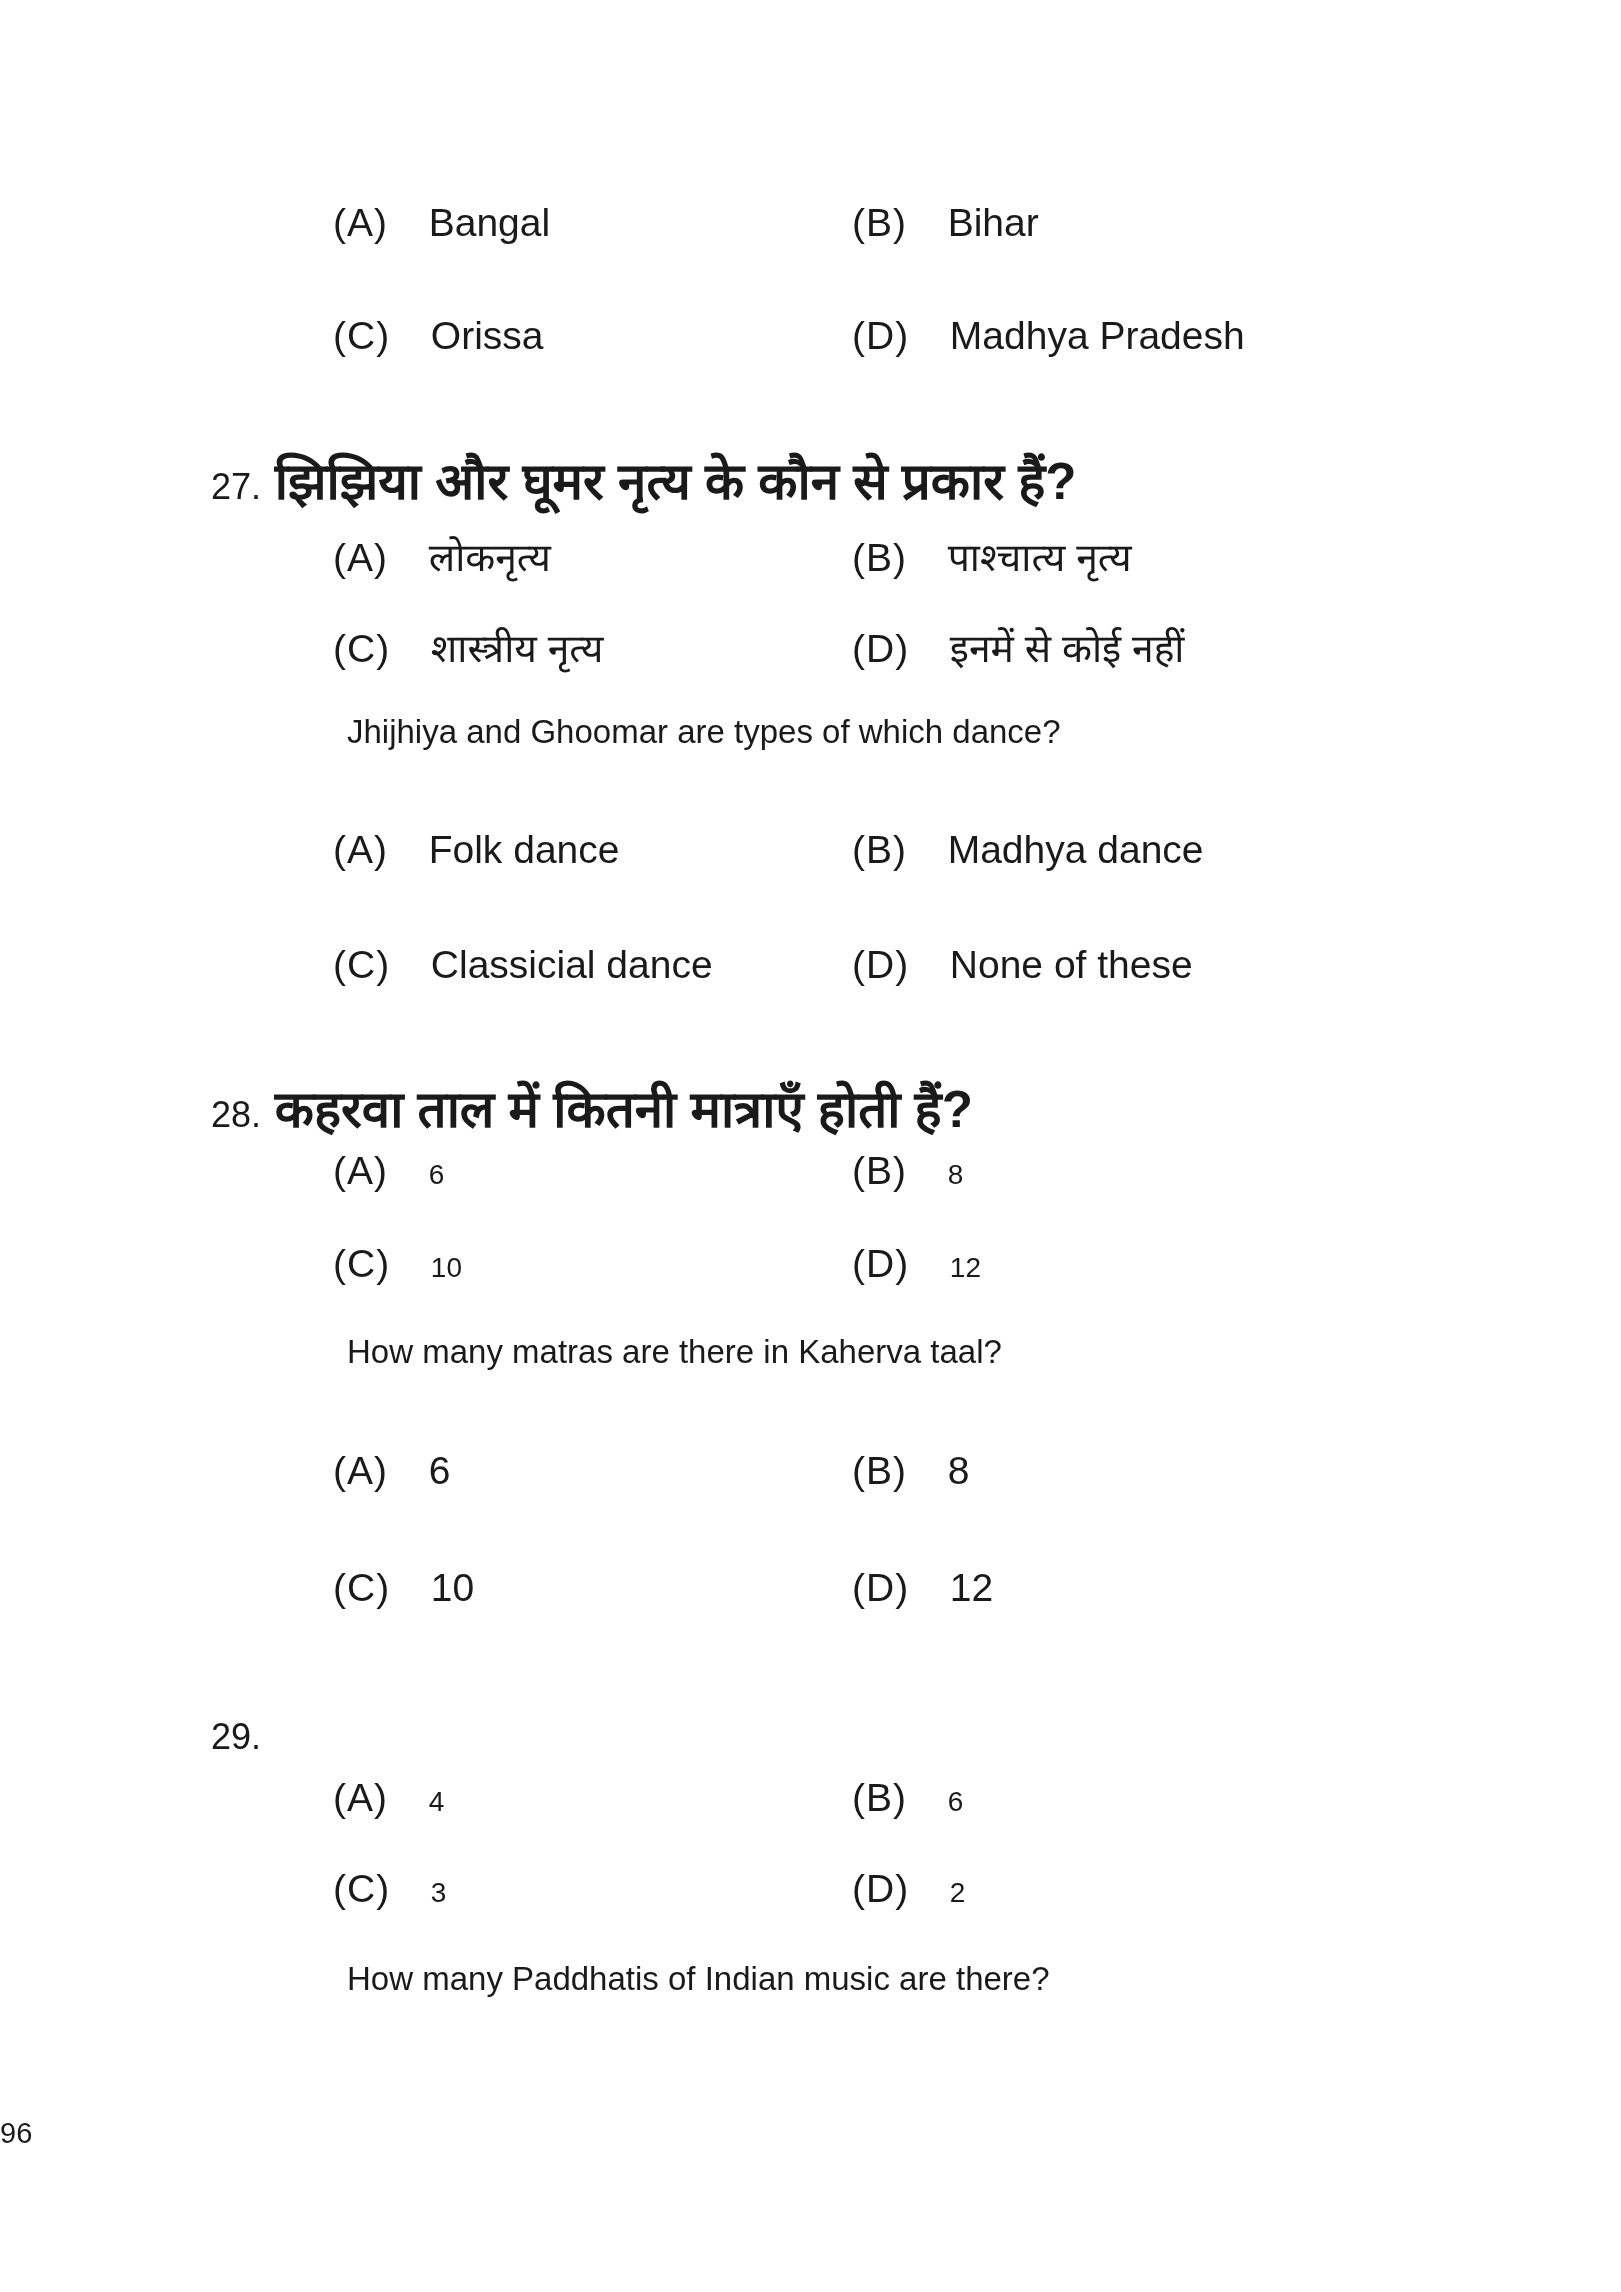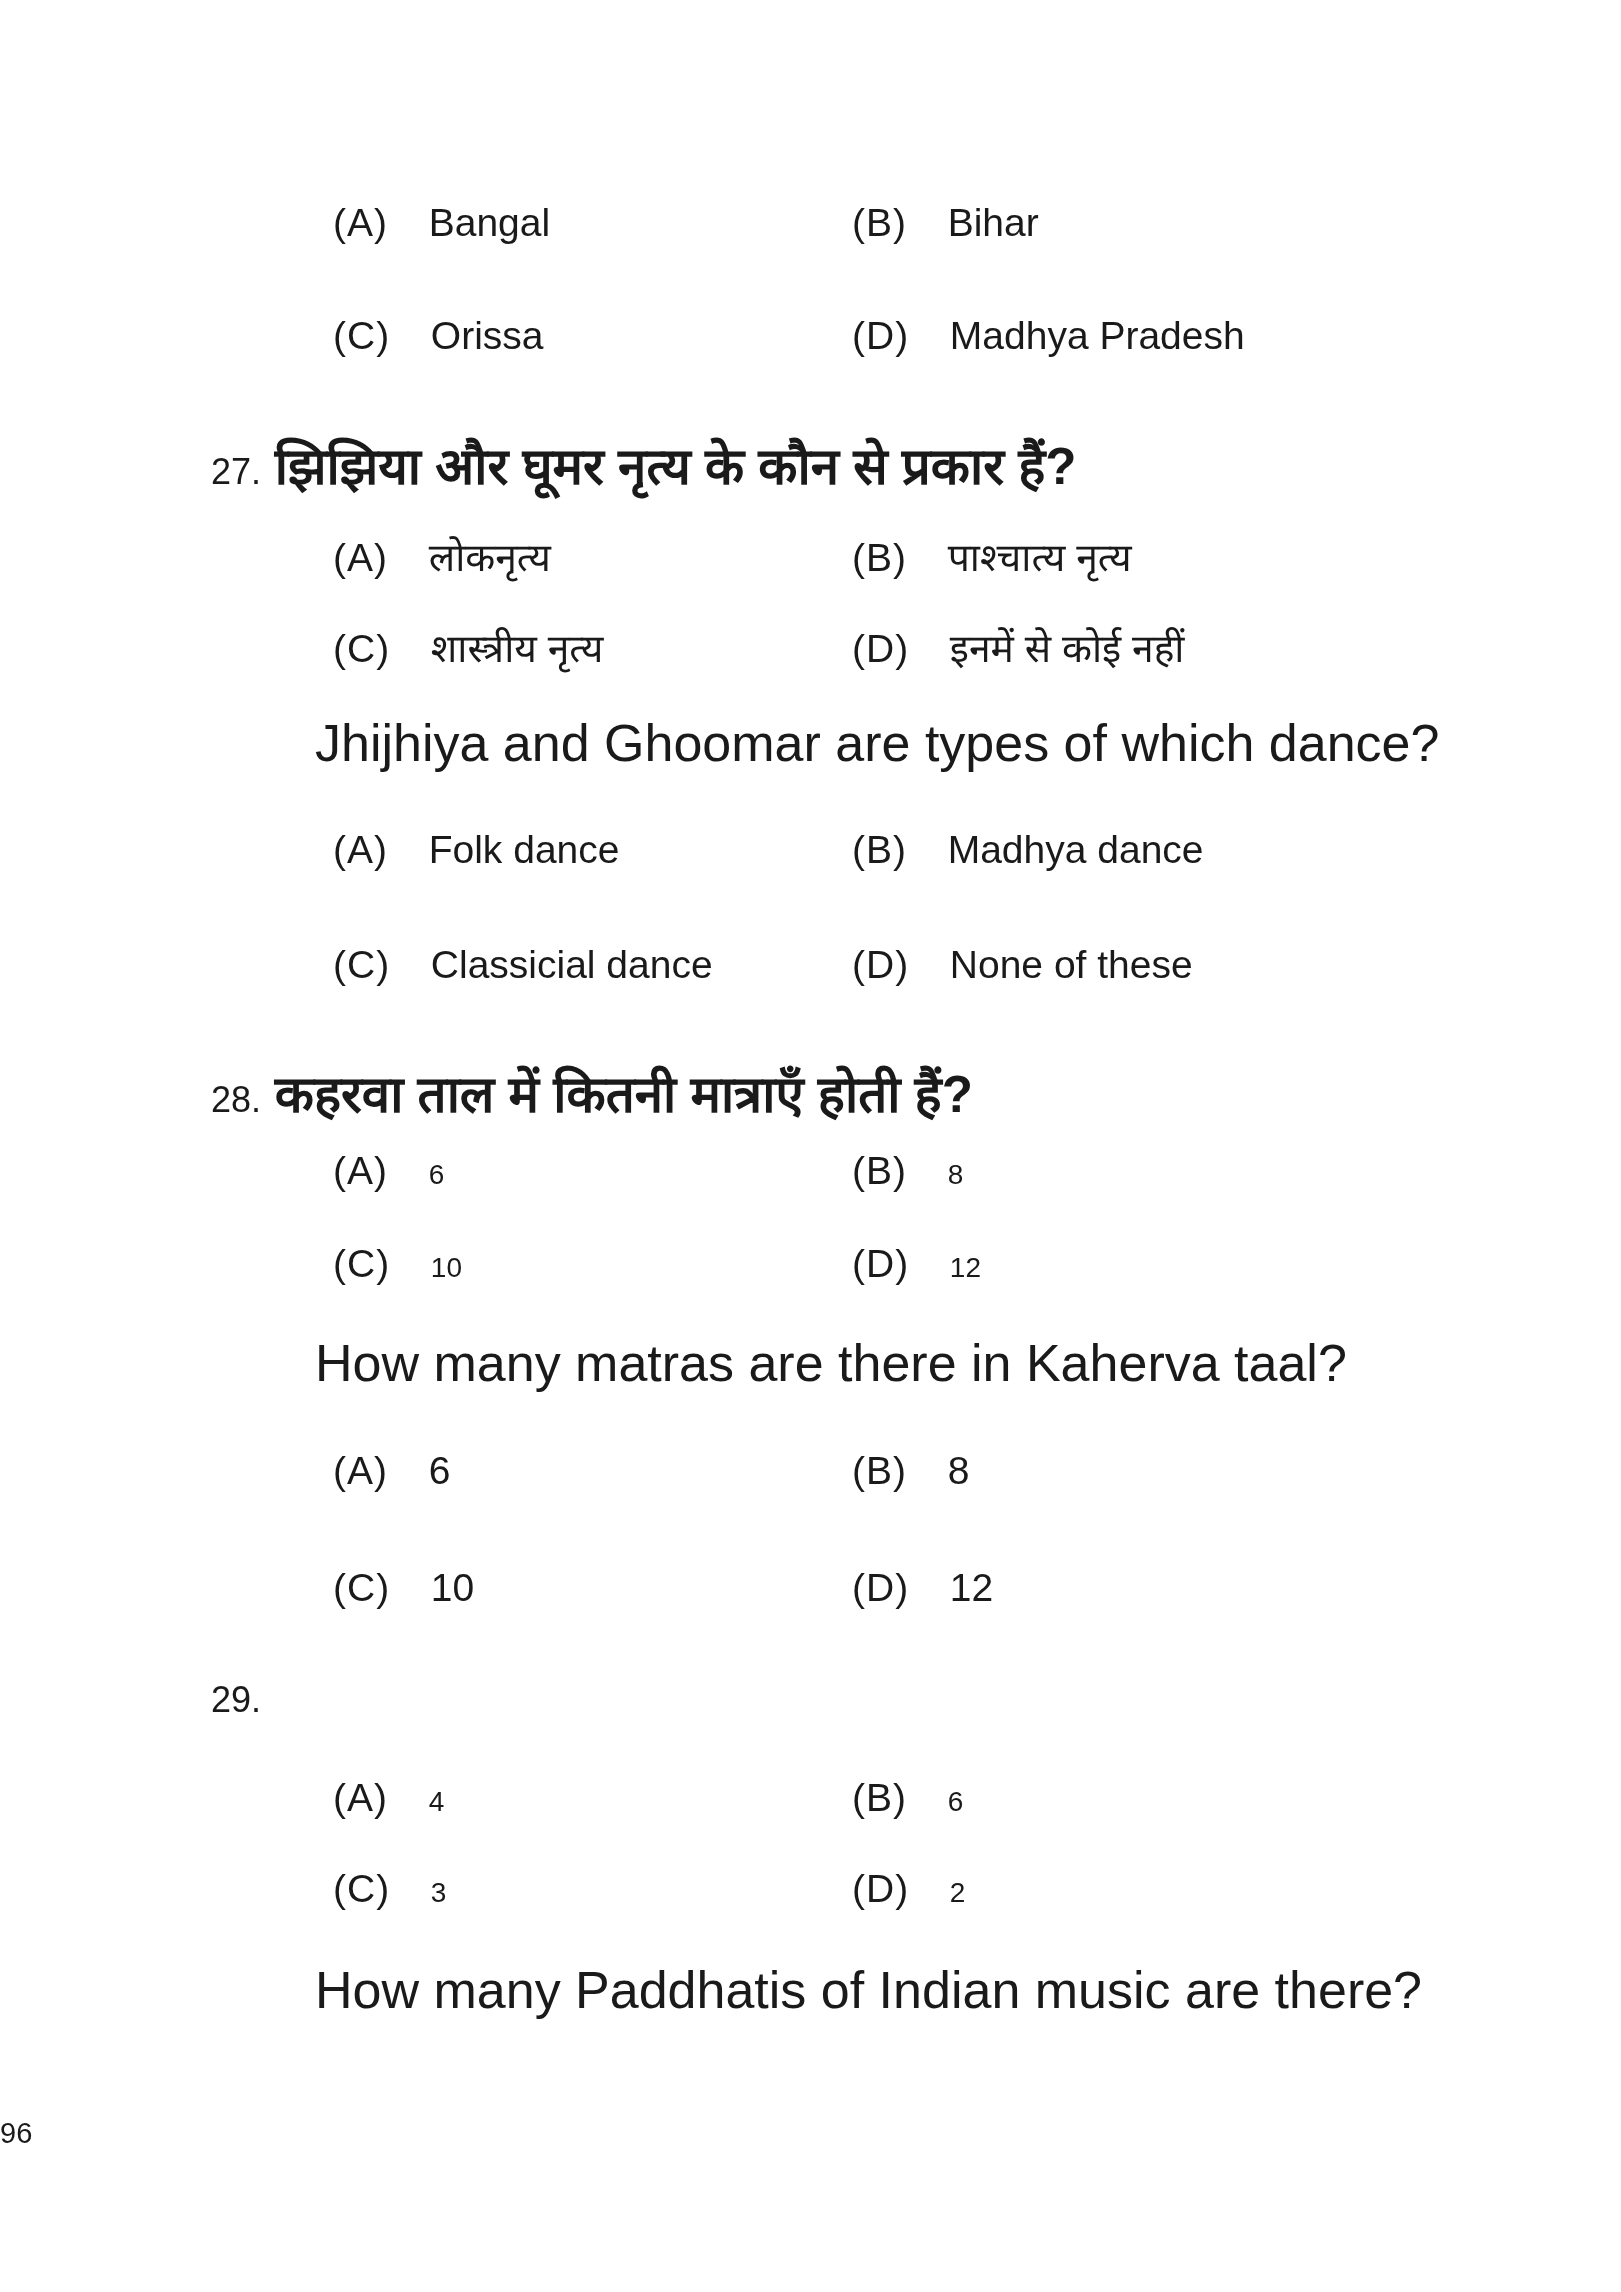--- a/index.html
+++ b/index.html
@@ -30,26 +30,26 @@
   .txt { font-size: 39px; margin-left: 27px; }
   .txt.small { font-size: 28px; }
   .q-row {
     position: absolute;
     left: 211px;
     display: flex;
     align-items: baseline;
     gap: 13.7px;
     white-space: nowrap;
   }
-  .qnum { font-size: 36px; }
+  .qnum { font-size: 36px; margin-top: 37px; }
   .qtext { font-size: 51px; font-weight: bold; }
   .enq-row {
     position: absolute;
-    left: 315px;
-    font-size: 52px;
+    left: 347px;
+    font-size: 33px;
     white-space: nowrap;
   }
   .page-num {
     position: absolute;
     top: 2117px;
     left: 0;
     width: 100%;
     text-align: left;
     font-size: 29px;
   }

